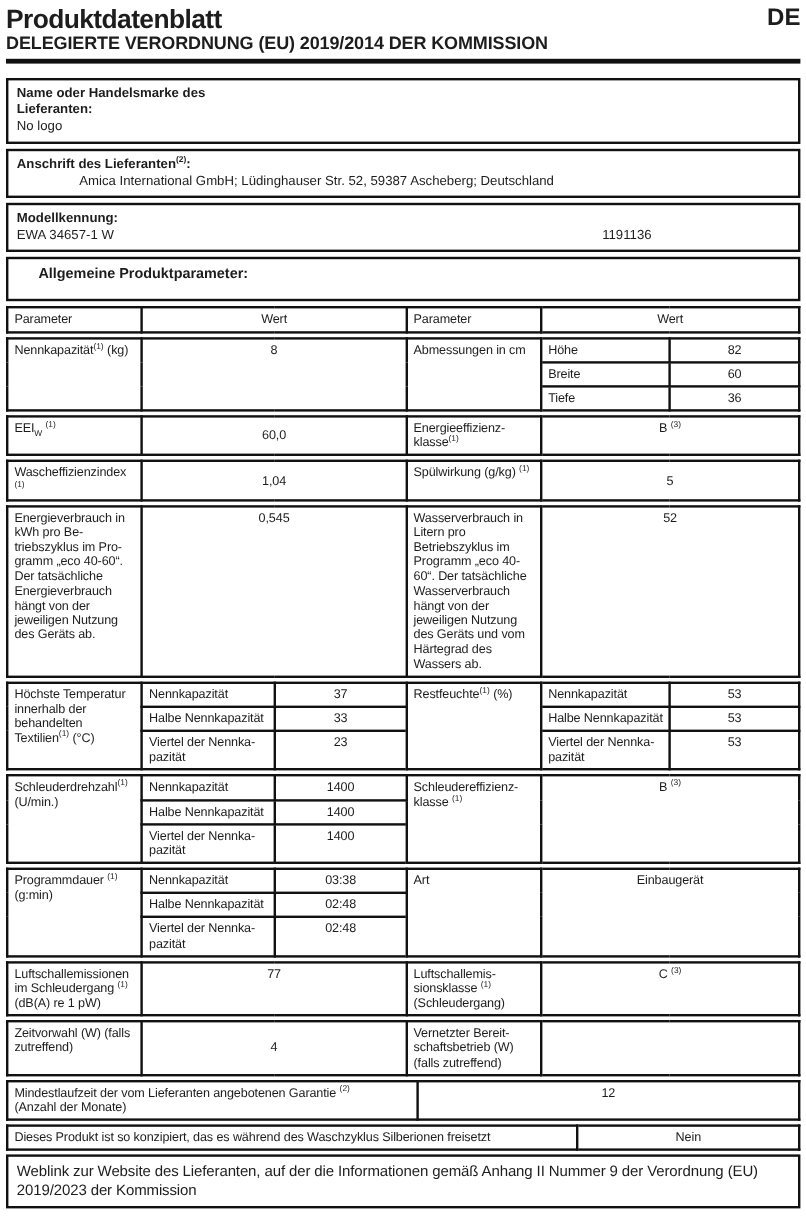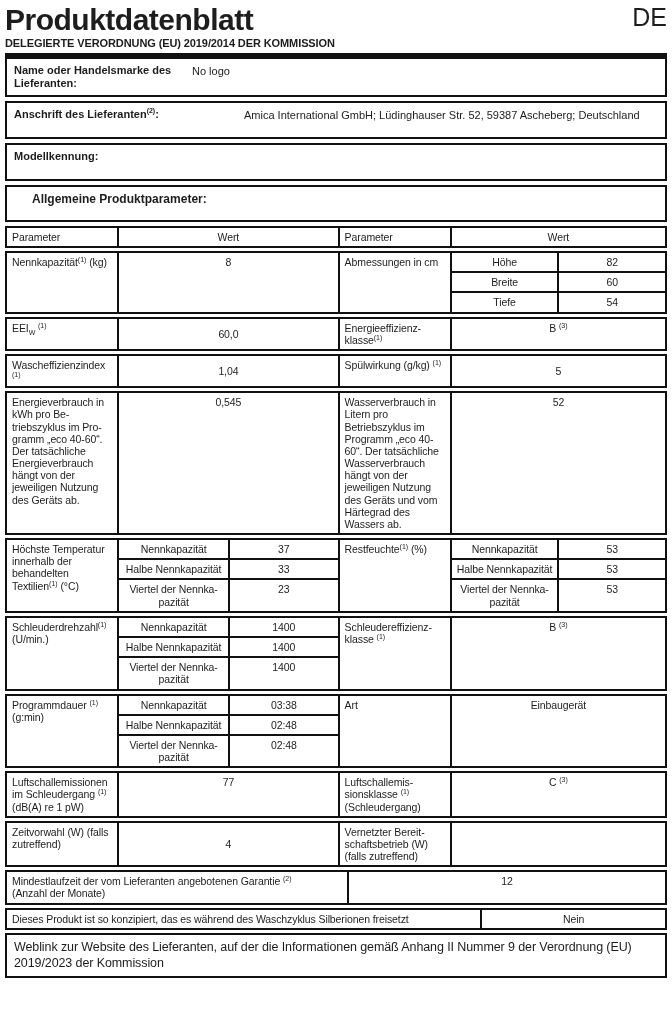--- a/index.html
+++ b/index.html
@@ -6,51 +6,51 @@
   body{
     width:672px;
     font-family:"Liberation Sans", sans-serif;
     color:#1d1d1d;
     -webkit-font-smoothing:antialiased;
   }
   .page{padding:4px 5px 6px 5px;width:662px;}
 
   
   .titlebar{display:flex;justify-content:space-between;align-items:flex-start;}
-  .doc-title{font-size:30px;font-weight:bold;letter-spacing:-0.5px;line-height:1.05;margin:0;}
-  .lang{font-size:25px;font-weight:normal;line-height:1.1;}
+  .doc-title{font-size:22px;font-weight:bold;letter-spacing:-0.5px;line-height:1.05;margin:0;}
+  .lang{font-size:20px;font-weight:bold;line-height:1.1;}
   .subtitle{
-    font-size:11px;font-weight:bold;letter-spacing:-0.1px;
-    padding:1px 0 4px 0;border-bottom:4px solid #111;margin-bottom:0;
+    font-size:15px;font-weight:bold;letter-spacing:-0.1px;
+    padding:1px 0 4px 0;border-bottom:4px solid #111;margin-bottom:12px;
   }
 
   
   .box{border:2px solid #111;margin-bottom:4px;background:#fff;}
-  .suprow{display:flex;padding:5px 7px;font-size:11px;line-height:1.2;min-height:24px;}
+  .suprow{display:flex;padding:5px 7px;font-size:11px;line-height:1.2;min-height:24px;flex-direction:column;}
   .suprow .slabel{width:178px;font-weight:bold;flex:none;}
   .suprow .svalue{padding-top:1px;}
   .suprow .svalue.indent{padding-left:52px;}
   .modelflex{display:flex;flex:1;}
   .modelflex .mv{padding-top:1px;}
   .modelflex .mc{margin-left:auto;margin-right:115px;padding-top:1px;}
 
   .sectionbar{font-size:12px;font-weight:bold;padding:5px 7px 14px 25px;}
   .sectionbar.small{padding:5px 7px 6px 7px;}
 
   
   table.tbl{border-collapse:collapse;width:100%;table-layout:fixed;margin-bottom:3px;}
   table.tbl td{
     border:2px solid #111;font-size:10.5px;line-height:1.16;
     padding:3px 5px;vertical-align:top;letter-spacing:-0.1px;
     overflow:hidden;
   }
   td.lbl{text-align:left;hyphens:manual;border-radius:10px;}
   td.val{text-align:center;}
   td.val.mid{vertical-align:middle;}
-  td.subk{text-align:center;vertical-align:middle;hyphens:manual;}
+  td.subk{vertical-align:middle;hyphens:manual;}
   td.subv{text-align:center;vertical-align:middle;}
   td.left{text-align:center;}
   td.hdr{font-size:11px;padding:4px 5px;}
   sup.sp{font-size:7px;vertical-align:super;line-height:0;letter-spacing:0;}
   sub.sb{font-size:7px;vertical-align:sub;line-height:0;}
   .w17{width:17%;} .w168{width:16.8%;} .w166{width:16.6%;} .w163{width:16.3%;}
   .wg-l{width:51.8%;} .wg-r{width:48.2%;}
   .ws-l{width:72%;} .ws-r{width:28%;}
 
   
@@ -77,20 +77,24 @@
   <div class="box">
     <div class="suprow">
       <div class="slabel"><span>Anschrift des Lieferanten</span><sup class="sp">(2)</sup><span>:</span></div>
       <div class="svalue indent">Amica International GmbH; Lüdinghauser Str. 52, 59387 Ascheberg; Deutschland</div>
     </div>
   </div>
 
   <div class="box">
     <div class="suprow">
       <div class="slabel">Modellkennung:</div>
+      <div class="modelflex">
+        <div class="mv">EWA 34657-1 W</div>
+        <div class="mc">1191136</div>
+      </div>
     </div>
   </div>
 
   <div class="box sectionbar">Allgemeine Produktparameter:</div>
 
   <table class="tbl">
     <colgroup>
         <col class="w17">
         <col class="w168">
         <col class="w166">
@@ -124,21 +128,21 @@
       <td class="lbl" rowspan="3">Abmessungen in cm</td>
       <td class="subk">Höhe</td>
       <td class="subv">82</td>
     </tr>
     <tr>
       <td class="subk">Breite</td>
       <td class="subv">60</td>
     </tr>
     <tr>
       <td class="subk">Tiefe</td>
-      <td class="subv">54</td>
+      <td class="subv">36</td>
     </tr>
   </tbody>
     </table>
 
   <table class="tbl">
     <colgroup>
         <col class="w17">
         <col class="w168">
         <col class="w166">
         <col class="w17">

